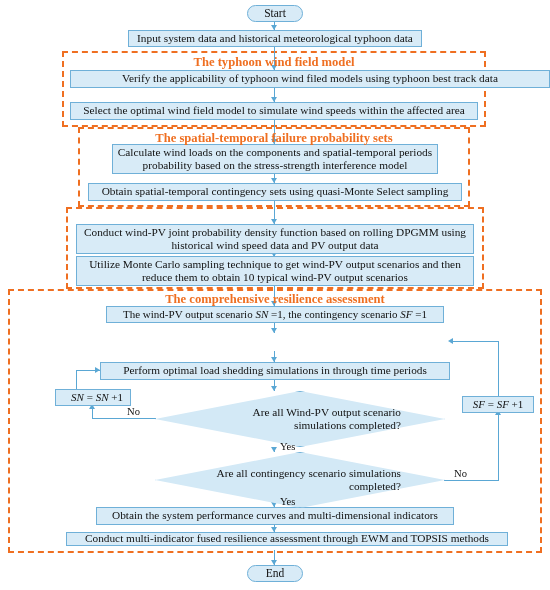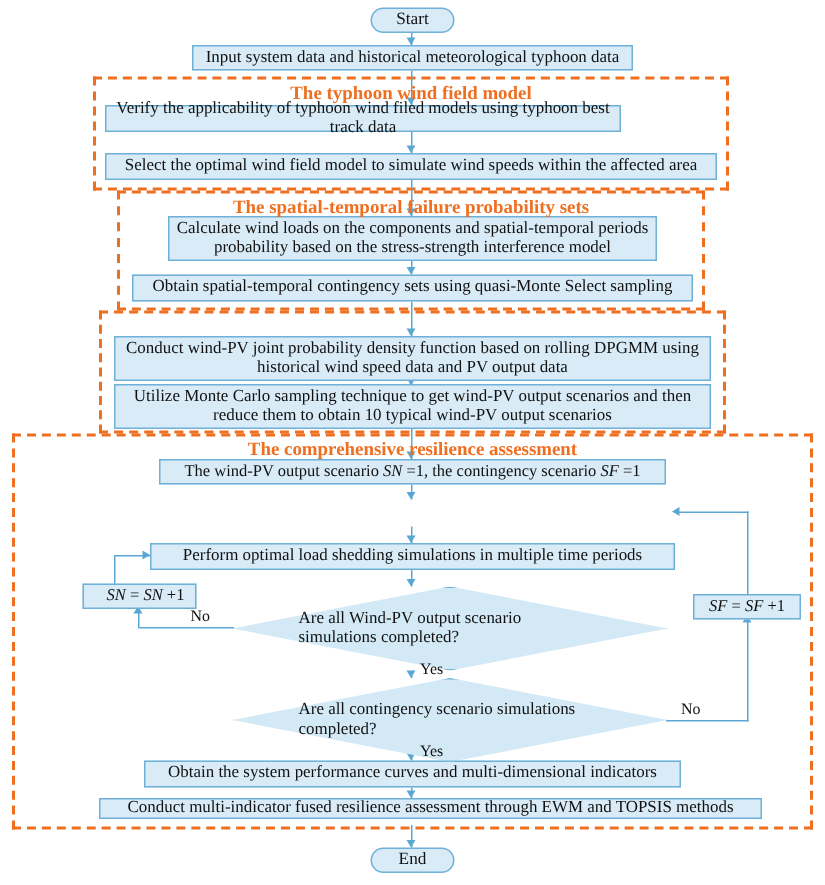--- a/index.html
+++ b/index.html
@@ -41,21 +41,21 @@
   .diamond .shape{
     position:absolute;inset:0;
     background:#d3e9f6;
     border:1px solid #6fb0d8;
     -webkit-clip-path:polygon(50% 0,100% 50%,50% 100%,0 50%);
     clip-path:polygon(50% 0,100% 50%,50% 100%,0 50%);
   }
   .diamond .dtext{
     position:absolute;inset:0;
     display:flex;align-items:center;justify-content:center;
-    text-align:left;
+    text-align:right;
     font-size:11.3px;line-height:13px;
     color:#111;
   }
 
   
   .group{
     position:absolute;
     box-sizing:border-box;
     border:2px dashed #ef6f21;
     background:transparent;
@@ -103,38 +103,38 @@
   <div class="group" style="left:8px;top:289px;width:534px;height:264px;"></div>
 
   <div class="group-title" style="left:62px;top:55px;width:424px;">The typhoon  wind field model</div>
   <div class="group-title" style="left:78px;top:131px;width:392px;">The spatial-temporal  failure probability sets</div>
   <div class="group-title" style="left:8px;top:292px;width:534px;">The comprehensive  resilience assessment</div>
 
   <div class="node terminal" style="left:247px;top:5px;width:56px;height:17px;">Start</div>
 
   <div class="node" style="left:128px;top:30px;width:294px;height:17px;">Input system data and historical meteorological typhoon data</div>
 
-  <div class="node" style="left:70px;top:70px;width:344px;height:18px;">Verify the applicability of typhoon wind filed models using typhoon best track data</div>
+  <div class="node" style="left:70px;top:70px;width:480px;height:18px;">Verify the applicability of typhoon wind filed models using typhoon best track data</div>
 
   <div class="node" style="left:70px;top:102px;width:408px;height:18px;">Select the optimal wind field model to simulate wind speeds within the affected area</div>
 
   <div class="node" style="left:112px;top:144px;width:326px;height:30px;">Calculate wind loads on the components and spatial-temporal periods probability based on the stress-strength interference model</div>
 
   <div class="node" style="left:88px;top:183px;width:374px;height:18px;">Obtain spatial-temporal contingency sets using quasi-Monte Select sampling</div>
 
   <div class="node" style="left:76px;top:224px;width:398px;height:30px;">Conduct wind-PV joint probability density function based on rolling DPGMM using historical wind speed data and PV output data</div>
 
   <div class="node" style="left:76px;top:256px;width:398px;height:30px;">Utilize Monte Carlo sampling technique to get wind-PV output scenarios and then reduce them to obtain 10 typical wind-PV output scenarios</div>
 
   <div class="node small-node" style="left:106px;top:306px;width:338px;height:17px;">
     <span>The wind-PV output scenario&nbsp;<i class="it">SN</i>&nbsp;=1, the contingency scenario&nbsp;<i class="it">SF</i>&nbsp;=1</span>
   </div>
 
 
-  <div class="node" style="left:100px;top:362px;width:350px;height:18px;">Perform optimal load shedding simulations in multiple time periods</div>
+  <div class="node" style="left:100px;top:362px;width:350px;height:18px;">Perform optimal load shedding simulations in through time periods</div>
 
   <div class="node small-node" style="left:55px;top:389px;width:76px;height:17px;padding-left:12px;">
     <span><i class="it">SN</i>&nbsp;=&nbsp;<i class="it">SN</i>&nbsp;+1</span>
   </div>
 
   <div class="node small-node" style="left:462px;top:396px;width:72px;height:17px;">
     <span><i class="it">SF</i>&nbsp;=&nbsp;<i class="it">SF</i>&nbsp;+1</span>
   </div>
 
   <div class="node" style="left:96px;top:507px;width:358px;height:18px;">Obtain the system performance curves and multi-dimensional indicators</div>

